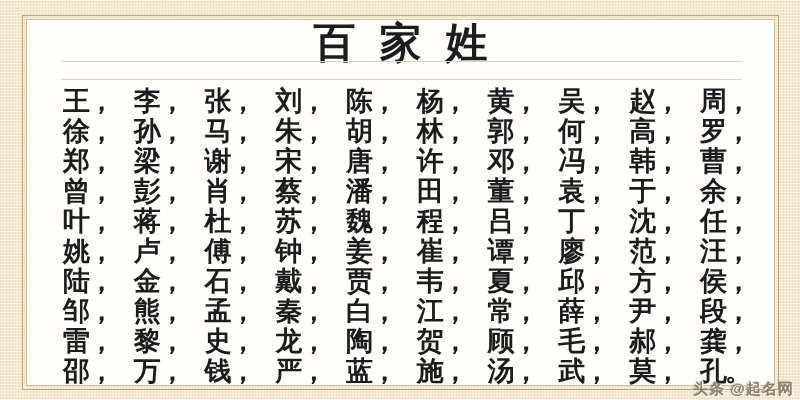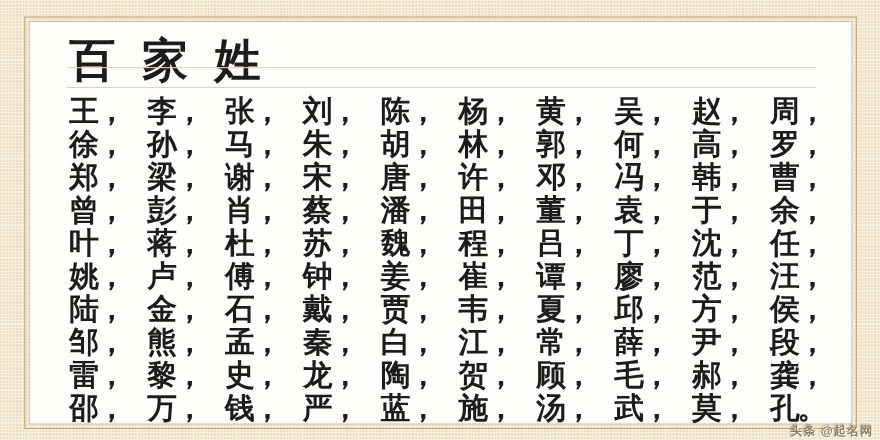--- a/index.html
+++ b/index.html
@@ -24,25 +24,26 @@
     box-sizing: border-box;
   }
   .frame-inner {
     width: 100%; height: 100%;
     border: 1px solid #cdc0a2;
     background: #fffefa;
     box-sizing: border-box;
     position: relative;
   }
   .title {
-    margin: 12px;
+    margin: 0;
     position: absolute;
     top: 0; left: 0; right: 0;
     height: 44px;
     line-height: 46px;
+    text-align: center;
     font-size: 42px;
     font-weight: 700;
     letter-spacing: 24px;
     padding-left: 24px; 
     color: #1c1c1c;
     font-family: "Liberation Sans", "DejaVu Sans", sans-serif;
   }
   .rule {
     position: absolute;
     left: 34px; right: 32px;
@@ -65,21 +66,21 @@
   .name-cell {
     font-size: 27px;
     font-weight: 700;
     color: #1c1c1c;
     white-space: nowrap;
     letter-spacing: -2px;
   }
   .watermark {
     position: absolute;
     right: 6px; bottom: 1px;
-    font-size: 11px;
+    font-size: 15px;
     font-weight: 700;
     letter-spacing: 1px;
     color: #8d8068;
     text-shadow: 1px 1px 0 rgba(255,255,255,0.95), -1px -1px 0 rgba(110,95,65,0.35);
     font-family: "Liberation Sans", "DejaVu Sans", sans-serif;
   }
 </style>
 </head>
 <body>
 

